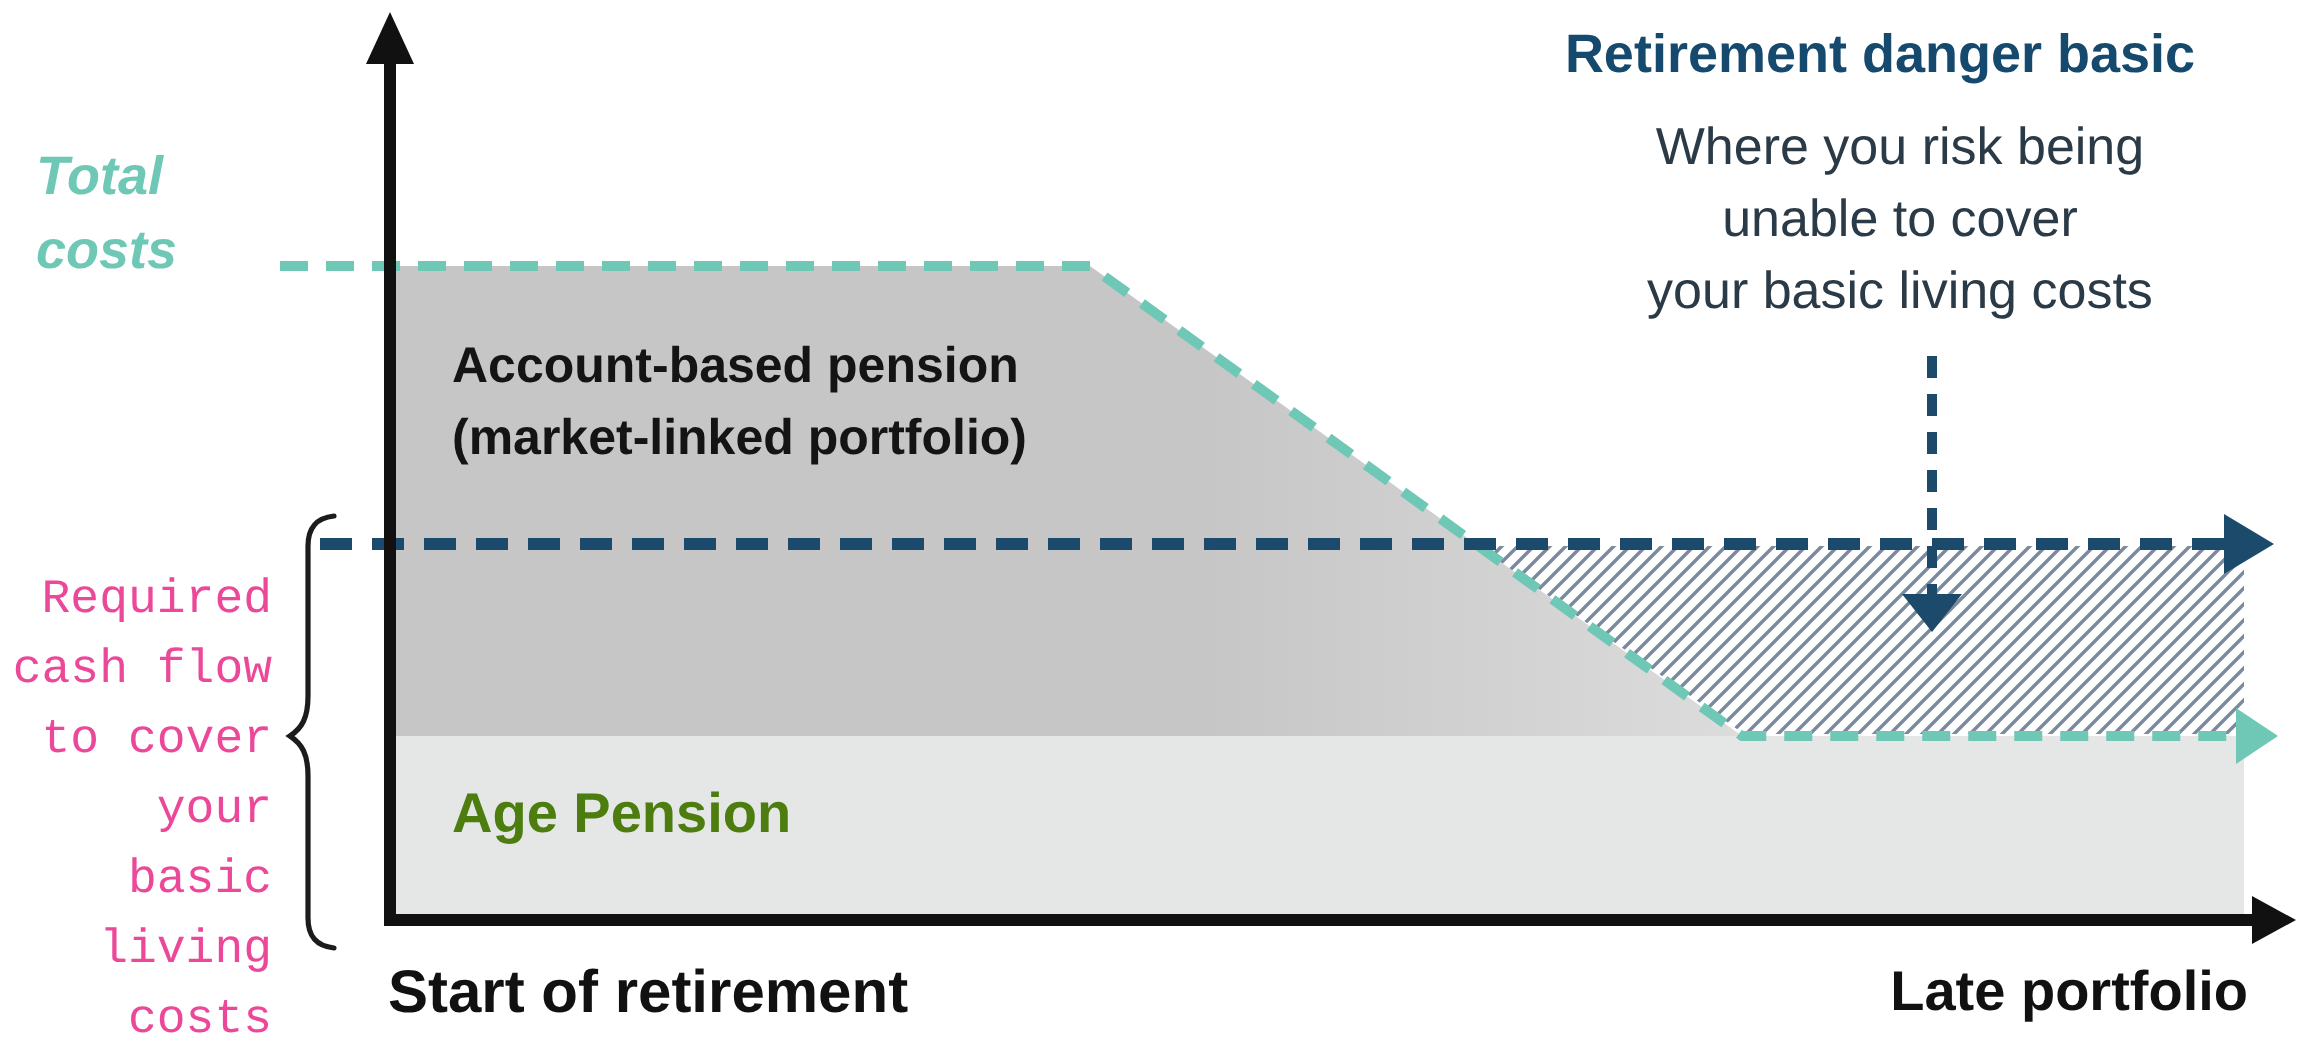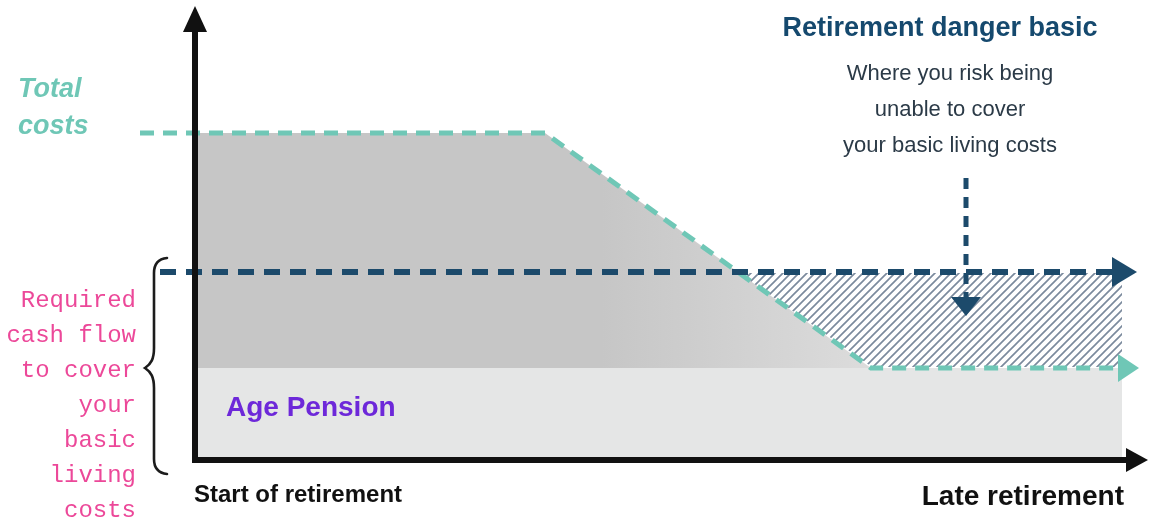--- a/index.html
+++ b/index.html
@@ -5,28 +5,28 @@
   html,body{margin:0;padding:0;background:#ffffff;}
   body{width:1157px;height:526px;position:relative;overflow:hidden;
        font-family:"Liberation Sans","DejaVu Sans",sans-serif;}
   .stage{position:absolute;inset:0;width:1157px;height:526px;}
   svg.chart{position:absolute;left:0;top:0;}
   .lbl{position:absolute;white-space:pre-line;}
   .total-income{left:18px;top:70px;width:140px;font-size:27px;font-weight:bold;
                 font-style:italic;color:#6fc7b6;line-height:37px;}
   .account-label{left:226px;top:165px;width:400px;font-size:25px;font-weight:bold;
                  color:#141414;line-height:36px;}
-  .age-label{left:226px;top:391px;font-size:28px;font-weight:bold;color:#6d28d9;}
+  .age-label{left:226px;top:391px;font-size:28px;font-weight:bold;color:#4d7c0f;}
   .required-label{left:0px;top:283px;width:136px;text-align:right;font-size:24px;
                   color:#ec4899;line-height:35px;font-family:Liberation Mono, monospace;}
   .danger-title{left:738px;top:12px;width:404px;text-align:center;font-size:27px;
                 font-weight:bold;color:#15496e;}
-  .danger-body{left:748px;top:55px;width:404px;text-align:center;font-size:22px;
+  .danger-body{left:748px;top:55px;width:404px;text-align:center;font-size:26px;
                color:#2b3a47;line-height:36px;}
-  .axis-start{left:194px;top:480px;font-size:24px;font-weight:bold;color:#111111;}
+  .axis-start{left:194px;top:480px;font-size:30px;font-weight:bold;color:#111111;}
   .axis-late{right:33px;top:480px;font-size:28px;font-weight:bold;color:#111111;}
 </style>
 </head>
 <body>
 
 <div class="stage">
 
   <svg class="chart" width="1157" height="526" viewBox="0 0 1157 526">
     <defs>
       <linearGradient id="grayGrad" x1="0" y1="0" x2="1" y2="0">
@@ -57,32 +57,34 @@
 
     <path d="M195,460 L195,28" stroke="#111111" stroke-width="6" fill="none"></path>
     <polygon points="183,32 207,32 195,6" fill="#111111"></polygon>
     <path d="M192,460 L1128,460" stroke="#111111" stroke-width="6" fill="none"></path>
     <polygon points="1126,448 1126,472 1148,460" fill="#111111"></polygon>
   </svg>
 
   <div class="lbl total-income">Total
 costs</div>
 
+  <div class="lbl account-label">Account-based pension
+(market-linked portfolio)</div>
 
   <div class="lbl age-label">Age Pension</div>
 
   <div class="lbl required-label">Required
 cash flow
 to cover
 your basic
 living costs</div>
 
   <div class="lbl danger-title">Retirement danger basic</div>
 
   <div class="lbl danger-body">Where you risk being
 unable to cover
 your basic living costs</div>
 
   <div class="lbl axis-start">Start of retirement</div>
 
-  <div class="lbl axis-late">Late retirement</div>
+  <div class="lbl axis-late">Late portfolio</div>
 
 </div>
 
 </body></html>

